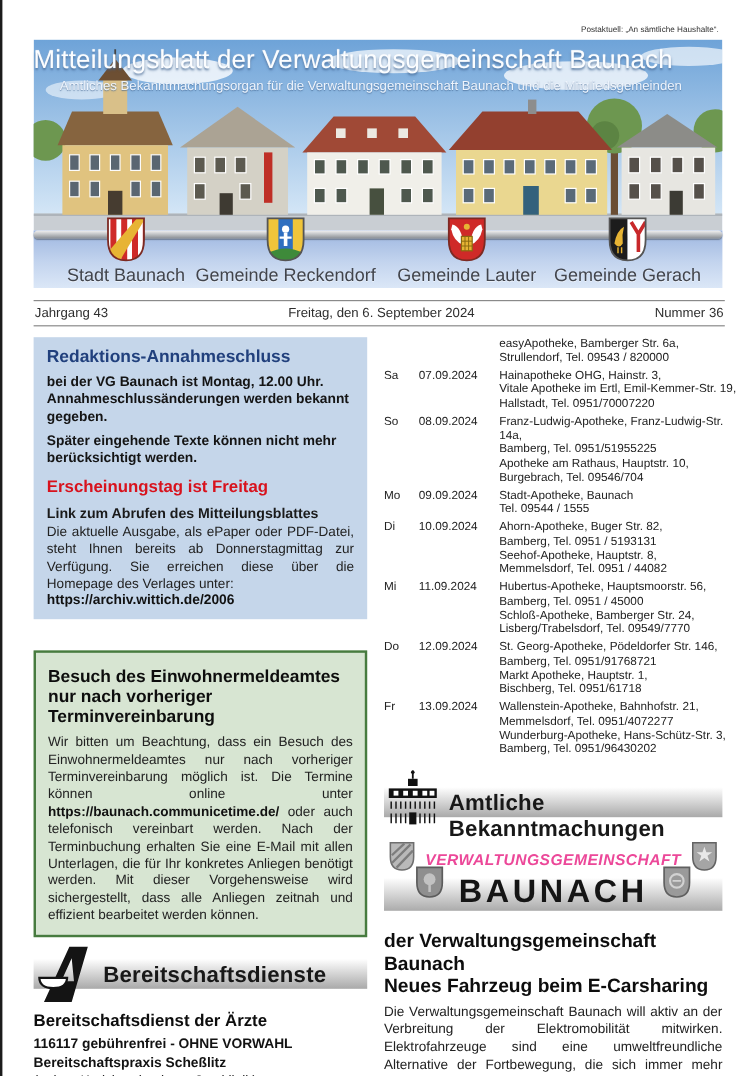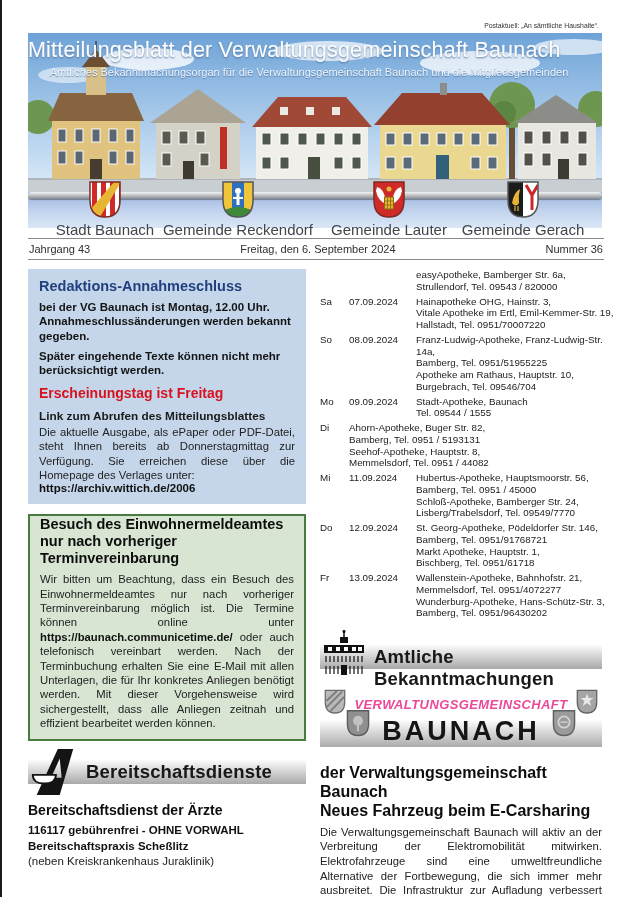--- a/index.html
+++ b/index.html
@@ -12,21 +12,21 @@
 
   
   .masthead{position:relative;margin:33px 0 0 26px;width:574px;height:159px;}
   .masthead svg{display:block;}
   .mh-title{position:absolute;top:5px;left:0;right:0;text-align:left;font-size:21.5px;font-weight:400;
     color:#fbfdff;text-shadow:0 1px 2px rgba(60,95,140,.8),0 0 1px rgba(255,255,255,.8);letter-spacing:.2px;}
   .mh-sub{position:absolute;top:33px;left:0;right:12px;text-align:center;font-size:11px;color:#eef4fc;
     text-shadow:0 1px 1px rgba(60,95,140,.7);}
 
   
-  .strip{position:relative;margin-left:26px;width:574px;height:36px;
+  .strip{position:relative;margin-left:26px;width:574px;height:48px;
     background:linear-gradient(180deg,#9db6e0 0%,#c3d4ee 55%,#dbe7f7 100%);}
   .rod{position:absolute;top:0;left:0;right:0;height:7px;border-radius:4px;
     background:linear-gradient(180deg,#f4f4f4,#858a90);box-shadow:0 1px 1px rgba(0,0,0,.35);}
   .shield{position:absolute;top:-12px;}
   .muni-label{position:absolute;top:29px;transform:translateX(-50%);font-size:15px;color:#41444c;
     white-space:nowrap;text-shadow:0 1px 0 rgba(255,255,255,.5);}
 
   
   .issueline{margin:10px 0 0 26px;width:574px;border-top:1px solid #8a8a8a;border-bottom:1px solid #8a8a8a;
     display:flex;justify-content:space-between;align-items:center;padding:4px 1px;font-size:11px;color:#2e2e2e;}
@@ -40,21 +40,21 @@
   .bluebox{background:var(--box-blue,#c5d6ea);padding:9px 11px 10px;}
   .bb-title{color:var(--navy,#21407d);font-size:14.5px;font-weight:bold;margin-bottom:6px;}
   .bb-p{font-size:11.5px;font-weight:bold;line-height:1.24;margin-bottom:6px;color:#141414;}
   .bb-red{color:var(--accent-red,#d8121d);font-size:14px;font-weight:bold;margin:8px 0 8px;}
   .bb-link-title{font-size:11.8px;font-weight:bold;margin-bottom:2px;}
   .bb-link-body{font-size:11.3px;line-height:1.26;text-align:justify;color:#222;}
   .bb-url{font-size:11.5px;font-weight:bold;color:#111;}
 
   
   .greenbox{background:var(--box-green-bg,#d7e5d2);border:2px solid var(--box-green-border,#477b3f);
-    padding:0 10px 9px;margin-top:10px;}
+    padding:12px 10px 9px;margin-top:26px;}
   .gb-title{font-size:14.5px;font-weight:bold;line-height:1.18;margin-bottom:5px;color:#0d0d0d;}
   .gb-body{font-size:11.3px;line-height:1.27;text-align:justify;color:#222;}
   .gb-body b{color:#111;}
 
   
   .sec-head{position:relative;height:44px;margin-top:9px;}
   .sec-bar{position:absolute;left:0;right:0;top:9px;height:25px;
     background:linear-gradient(180deg,#ffffff 0%,#a9a9a9 100%);}
   .sec-icon{position:absolute;left:2px;top:-3px;}
   .sec-title{position:absolute;left:58px;top:11px;font-size:18.5px;font-weight:bold;color:#181818;letter-spacing:.2px;}
@@ -365,20 +365,21 @@
           <div class="slines">
             <div>Stadt-Apotheke, Baunach</div>
             <div>Tel. 09544 / 1555</div>
             <div></div>
             <div></div>
             <div></div>
           </div>
         </div>
         <div class="srow">
           <div>Di</div>
+          <div>10.09.2024</div>
           <div class="slines">
             <div>Ahorn-Apotheke, Buger Str. 82,</div>
             <div>Bamberg, Tel. 0951 / 5193131</div>
             <div>Seehof-Apotheke, Hauptstr. 8,</div>
             <div>Memmelsdorf, Tel. 0951 / 44082</div>
             <div></div>
           </div>
         </div>
         <div class="srow">
           <div>Mi</div>

